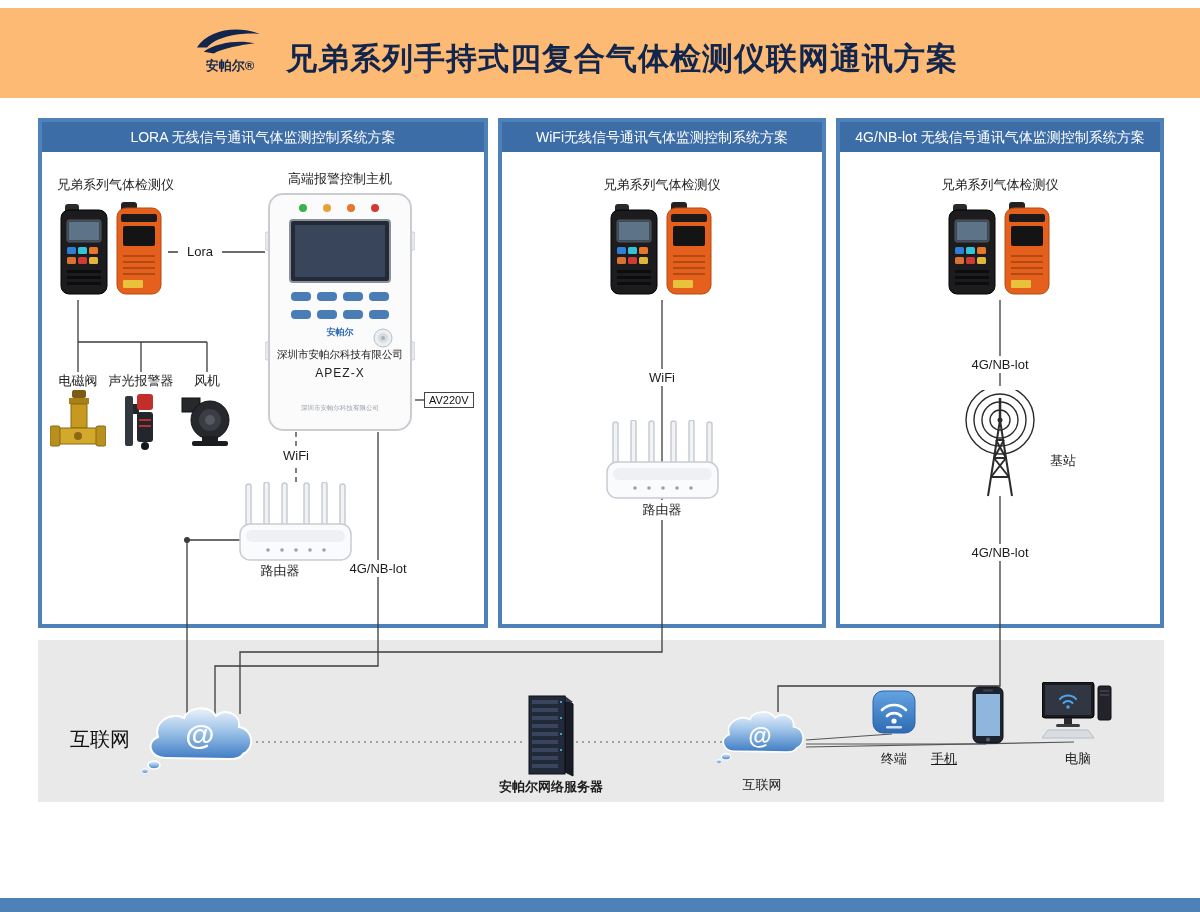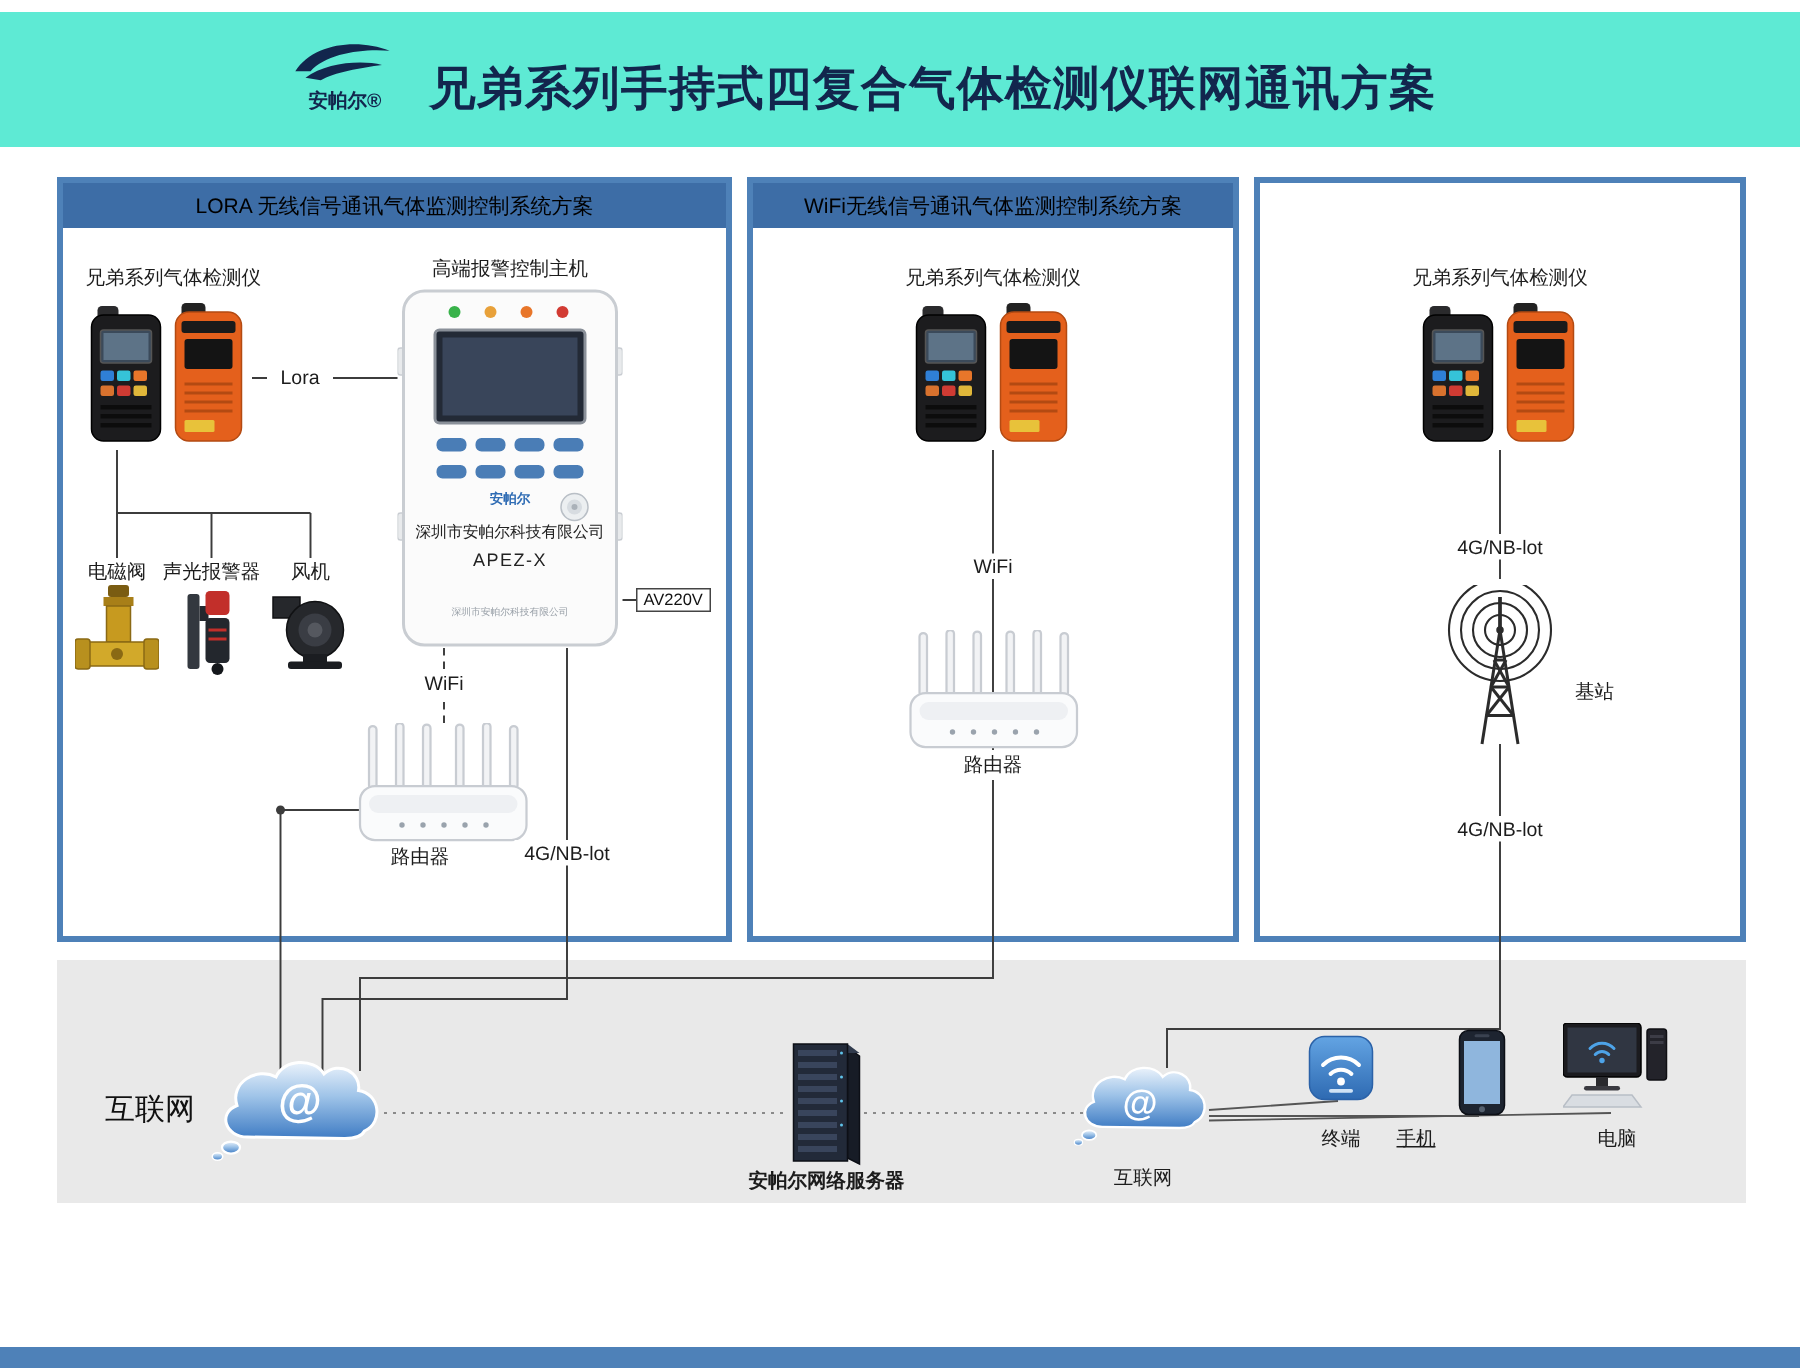--- a/index.html
+++ b/index.html
@@ -1,26 +1,26 @@
 <!DOCTYPE html>
 <html><head>
 <meta charset="utf-8">
 <style>
   * { margin:0; padding:0; box-sizing:border-box; }
   html,body { background:#ffffff; }
   body { font-family:"Liberation Sans","DejaVu Sans",sans-serif; }
   .canvas { position:relative; width:1200px; height:912px; background:#fff; overflow:hidden; }
 
-  .header { position:absolute; left:0; top:8px; width:1200px; height:90px; background:#5eead4; }
+  .header { position:absolute; left:0; top:8px; width:1200px; height:90px; background:#fdba74; }
   .logo { position:absolute; left:178px; top:14px; width:104px; text-align:center; }
   .logo-text { font-size:13px; font-weight:bold; color:#12264d; margin-top:-3px; }
   .page-title { position:absolute; left:286px; top:30px; font-size:31px; font-weight:bold; color:#12264d; letter-spacing:1px; white-space:nowrap; }
 
   .panel { position:absolute; top:118px; height:510px; border:4px solid #4e81b8; background:#fff; }
-  .panel-title { height:30px; background:#3d6da6; color:#000000; font-size:14px; text-align:center; line-height:30px; white-space:nowrap; overflow:hidden; }
+  .panel-title { height:30px; background:#3d6da6; color:#ffffff; font-size:14px; text-align:center; line-height:30px; white-space:nowrap; overflow:hidden; }
   #panel-lora { left:38px; width:450px; }
   #panel-wifi { left:498px; width:328px; }
   #panel-cell { left:836px; width:328px; }
 
   .grayzone { position:absolute; left:38px; top:640px; width:1126px; height:162px; background:#e9e9e9; }
 
   .wires { position:absolute; left:0; top:0; width:1200px; height:912px; pointer-events:none; z-index:4; }
   .dev, .lbl, .chip, .htext { position:absolute; z-index:5; }
   .lbl { font-size:13px; color:#1c1c1c; white-space:nowrap; }
   .lbl.center { text-align:center; }
@@ -343,20 +343,21 @@
         <use href="#sym-detectors"></use>
       </svg>
     <div class="chip" style="left:138px; top:247px; width:44px;">WiFi</div>
     <svg class="dev" style="left:103px; top:298px;" width="115" height="85">
         <use href="#sym-router"></use>
       </svg>
     <div class="chip" style="left:125px; top:378px; width:70px;">路由器</div>
   </div>
 
   <div class="panel" id="panel-cell">
+    <div class="panel-title">4G/NB-lot 无线信号通讯气体监测控制系统方案</div>
     <div class="lbl center" style="left:90px; top:54px; width:140px;">兄弟系列气体检测仪</div>
     <svg class="dev" style="left:103px; top:78px;" width="115" height="100">
         <use href="#sym-detectors"></use>
       </svg>
     <div class="chip" style="left:123px; top:234px; width:74px;">4G/NB-lot</div>
     <svg class="dev" style="left:90px; top:268px;" width="140" height="110">
         <use href="#sym-station"></use>
       </svg>
     <div class="lbl" style="left:210px; top:330px;">基站</div>
     <div class="chip" style="left:123px; top:422px; width:74px;">4G/NB-lot</div>

